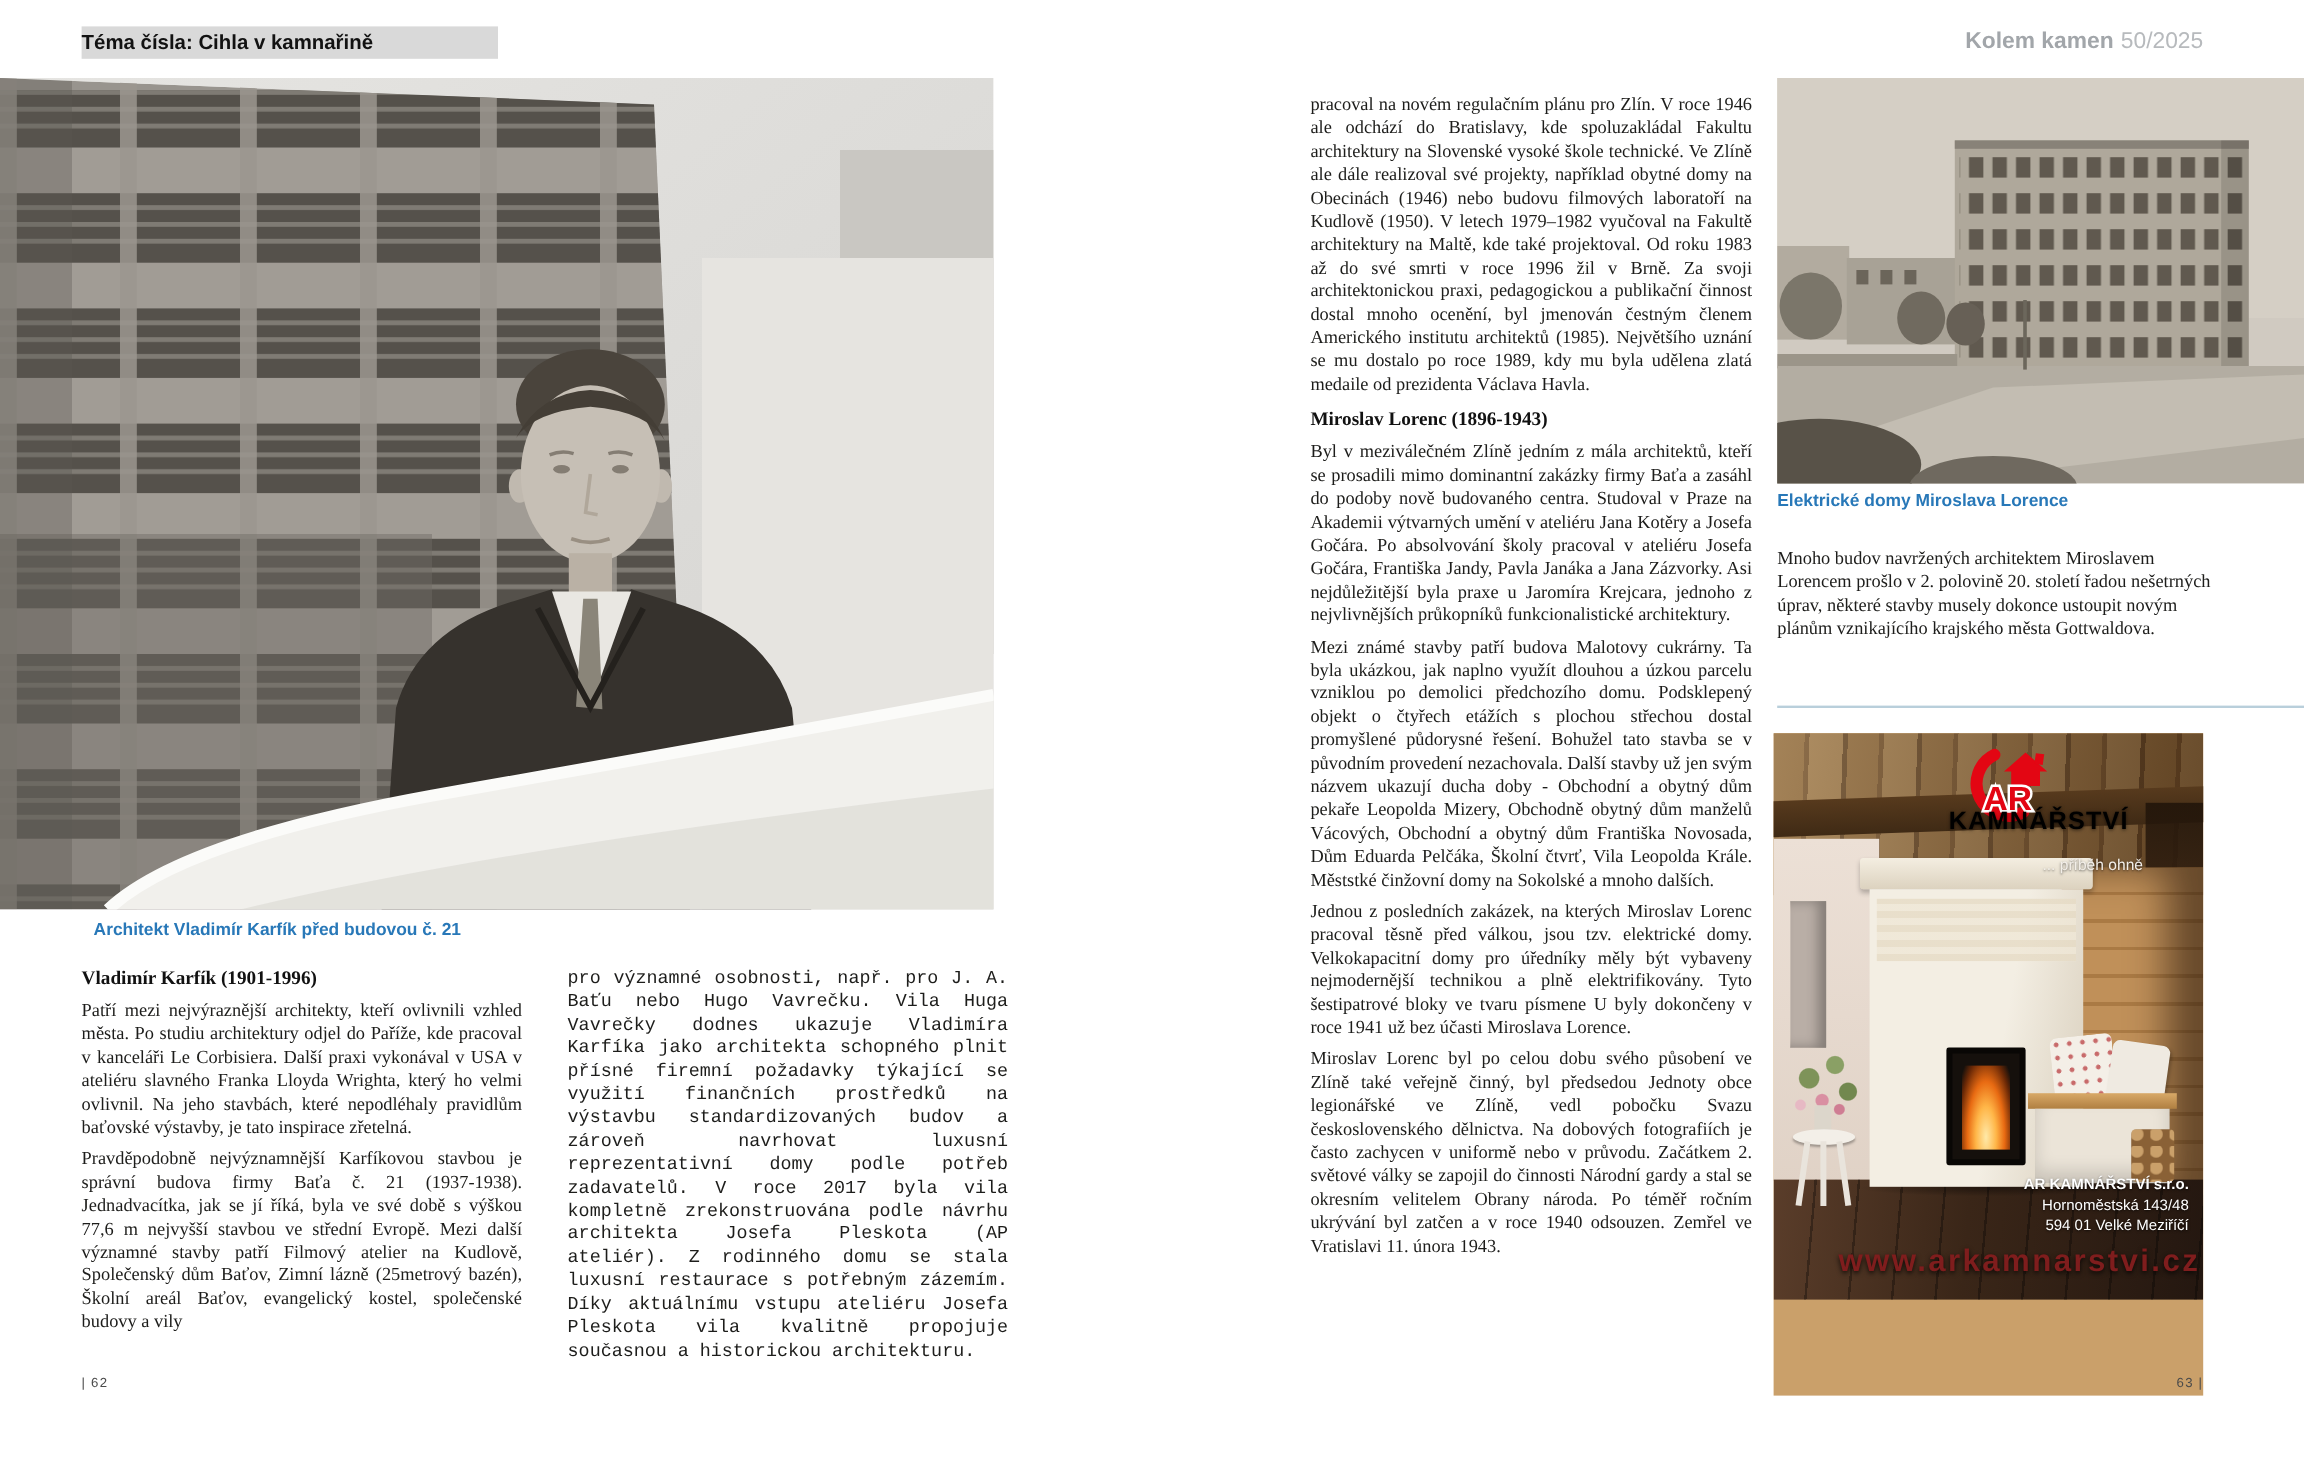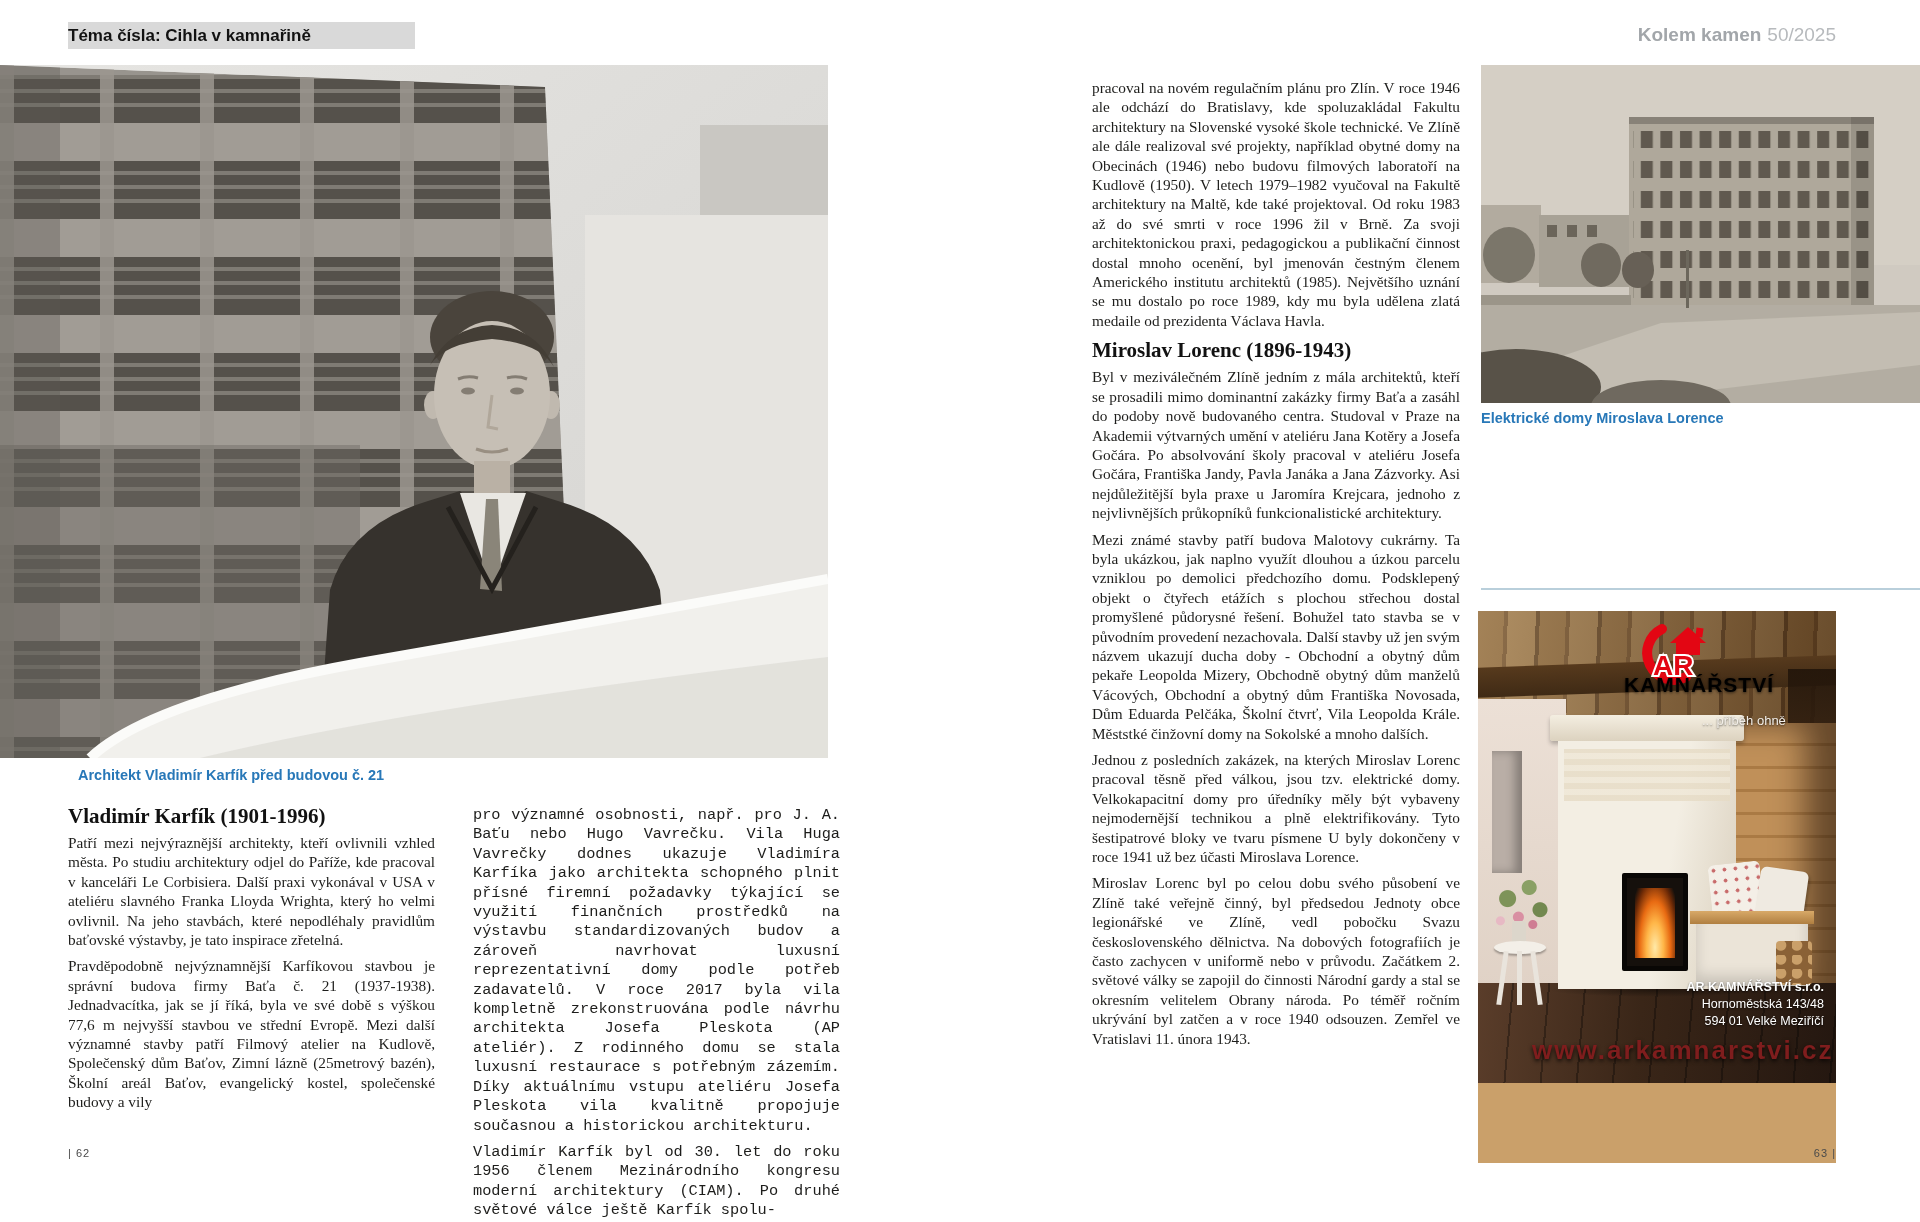--- a/index.html
+++ b/index.html
@@ -13,21 +13,21 @@
   .masthead .iss{color:#b7babd;font-weight:normal;margin-left:6px;}
   
   .photo-karfik{position:absolute;left:0;top:65px;width:828px;height:693px;display:block;}
   .photo-lorenc{position:absolute;left:1481px;top:65px;width:439px;height:338px;display:block;}
   .caption{position:absolute;color:#2878b8;font:bold 14.5px "Liberation Sans",sans-serif;}
   .caption-karfik{left:78px;top:767px;}
   .caption-lorenc{left:1481px;top:410px;}
   
   .col{position:absolute;color:#1d1d1b;font-family:"Liberation Serif",serif;font-size:15.3px;line-height:19.4px;}
   .col p{margin:0 0 7px 0;text-align:justify;}
-  .col h3{margin:10px 0 7px 0;font-size:21px;line-height:20px;color:#111;}
+  .col h3{margin:10px 0 7px 0;font-size:16px;line-height:20px;color:#111;}
   .col h3:first-child{margin-top:0;}
   .lp-col1{left:68px;top:806px;width:367px;}
   .lp-col2{left:473px;top:806px;width:367px;font-family:Liberation Mono, monospace;}
   .rp-col1{left:1092px;top:78px;width:368px;}
   .rp-side{left:1481px;top:456px;width:372px;}
   .rp-side p{text-align:left;}
   .divider{position:absolute;left:1481px;top:588px;width:439px;height:2px;background:#b9cfdb;}
   
   .pagenum{position:absolute;top:1147px;font:11px "Liberation Sans",sans-serif;color:#4a4a4a;letter-spacing:1px;}
   .pagenum-left{left:68px;}
@@ -173,21 +173,20 @@
   </svg>
   <div class="caption caption-karfik">Architekt Vladimír Karfík před budovou č. 21</div>
 
   <div class="col lp-col1">
     <h3>Vladimír Karfík (1901-1996)</h3>
     <p>Patří mezi nejvýraznější architekty, kteří ovlivnili vzhled města. Po studiu architektury odjel do Paříže, kde pracoval v kanceláři Le Corbisiera. Další praxi vykonával v USA v ateliéru slavného Franka Lloyda Wrighta, který ho velmi ovlivnil. Na jeho stavbách, které nepodléhaly pravidlům baťovské výstavby, je tato inspirace zřetelná.</p>
     <p>Pravděpodobně nejvýznamnější Karfíkovou stavbou je správní budova firmy Baťa č. 21 (1937-1938). Jednadvacítka, jak se jí říká, byla ve své době s výškou 77,6 m nejvyšší stavbou ve střední Evropě. Mezi další významné stavby patří Filmový atelier na Kudlově, Společenský dům Baťov, Zimní lázně (25metrový bazén), Školní areál Baťov, evangelický kostel, společenské budovy a vily</p>
   </div>
   <div class="col lp-col2">
     <p>pro významné osobnosti, např. pro J. A. Baťu nebo Hugo Vavrečku. Vila Huga Vavrečky dodnes ukazuje Vladimíra Karfíka jako architekta schopného plnit přísné firemní požadavky týkající se využití finančních prostředků na výstavbu standardizovaných budov a zároveň navrhovat luxusní reprezentativní domy podle potřeb zadavatelů. V roce 2017 byla vila kompletně zrekonstruována podle návrhu architekta Josefa Pleskota (AP ateliér). Z rodinného domu se stala luxusní restaurace s potřebným zázemím. Díky aktuálnímu vstupu ateliéru Josefa Pleskota vila kvalitně propojuje současnou a historickou architekturu.</p>
-    <p>Vladimír Karfík byl od 30. let do roku 1956 členem Mezinárodního kongresu moderní architektury (CIAM). Po druhé světové válce ještě Karfík spolu-</p>
   </div>
 
   <div class="col rp-col1">
     <p>pracoval na novém regulačním plánu pro Zlín. V roce 1946 ale odchází do Bratislavy, kde spoluzakládal Fakultu architektury na Slovenské vysoké škole technické. Ve Zlíně ale dále realizoval své projekty, například obytné domy na Obecinách (1946) nebo budovu filmových laboratoří na Kudlově (1950). V letech 1979–1982 vyučoval na Fakultě architektury na Maltě, kde také projektoval. Od roku 1983 až do své smrti v roce 1996 žil v Brně. Za svoji architektonickou praxi, pedagogickou a publikační činnost dostal mnoho ocenění, byl jmenován čestným členem Amerického institutu architektů (1985). Největšího uznání se mu dostalo po roce 1989, kdy mu byla udělena zlatá medaile od prezidenta Václava Havla.</p>
     <h3>Miroslav Lorenc (1896-1943)</h3>
     <p>Byl v meziválečném Zlíně jedním z mála architektů, kteří se prosadili mimo dominantní zakázky firmy Baťa a zasáhl do podoby nově budovaného centra. Studoval v Praze na Akademii výtvarných umění v ateliéru Jana Kotěry a Josefa Gočára. Po absolvování školy pracoval v ateliéru Josefa Gočára, Františka Jandy, Pavla Janáka a Jana Zázvorky. Asi nejdůležitější byla praxe u Jaromíra Krejcara, jednoho z nejvlivnějších průkopníků funkcionalistické architektury.</p>
     <p>Mezi známé stavby patří budova Malotovy cukrárny. Ta byla ukázkou, jak naplno využít dlouhou a úzkou parcelu vzniklou po demolici předchozího domu. Podsklepený objekt o čtyřech etážích s plochou střechou dostal promyšlené půdorysné řešení. Bohužel tato stavba se v původním provedení nezachovala. Další stavby už jen svým názvem ukazují ducha doby - Obchodní a obytný dům pekaře Leopolda Mizery, Obchodně obytný dům manželů Vácových, Obchodní a obytný dům Františka Novosada, Dům Eduarda Pelčáka, Školní čtvrť, Vila Leopolda Krále. Měststké činžovní domy na Sokolské a mnoho dalších.</p>
     <p>Jednou z posledních zakázek, na kterých Miroslav Lorenc pracoval těsně před válkou, jsou tzv. elektrické domy. Velkokapacitní domy pro úředníky měly být vybaveny nejmodernější technikou a plně elektrifikovány. Tyto šestipatrové bloky ve tvaru písmene U byly dokončeny v roce 1941 už bez účasti Miroslava Lorence.</p>
     <p>Miroslav Lorenc byl po celou dobu svého působení ve Zlíně také veřejně činný, byl předsedou Jednoty obce legionářské ve Zlíně, vedl pobočku Svazu československého dělnictva. Na dobových fotografiích je často zachycen v uniformě nebo v průvodu. Začátkem 2. světové války se zapojil do činnosti Národní gardy a stal se okresním velitelem Obrany národa. Po téměř ročním ukrývání byl zatčen a v roce 1940 odsouzen. Zemřel ve Vratislavi 11. února 1943.</p>
   </div>
@@ -217,20 +216,23 @@
     <rect x="0" y="230" width="150" height="12" fill="#9d978c"></rect>
     <rect y="240" width="439" height="98" fill="#b6b1a6"></rect>
     <polygon points="0,318 180,258 439,247 439,300 120,338 0,338" fill="#c7c2b7"></polygon>
     <ellipse cx="35" cy="322" rx="85" ry="38" fill="#555047"></ellipse>
     <ellipse cx="180" cy="341" rx="70" ry="26" fill="#6e695f"></ellipse>
     <rect x="205" y="185" width="3" height="58" fill="#6b665c"></rect>
     <rect width="439" height="338" fill="#8a7a5f" opacity="0.06"></rect>
   </svg>
   <div class="caption caption-lorenc">Elektrické domy Miroslava Lorence</div>
 
+  <div class="col rp-side">
+    <p>Mnoho budov navržených architektem Miroslavem Lorencem prošlo v 2. polovině 20. století řadou nešetrných úprav, některé stavby musely dokonce ustoupit novým plánům vznikajícího krajského města Gottwaldova.</p>
+  </div>
 
   <div class="divider"></div>
 
   <div class="ad">
     <div class="ad-ceiling"></div>
     <div class="ad-beam"></div>
     <div class="ad-dark-corner"></div>
     <div class="ad-wall-left"></div>
     <div class="ad-door"></div>
     <div class="ad-wall-mid"></div>

